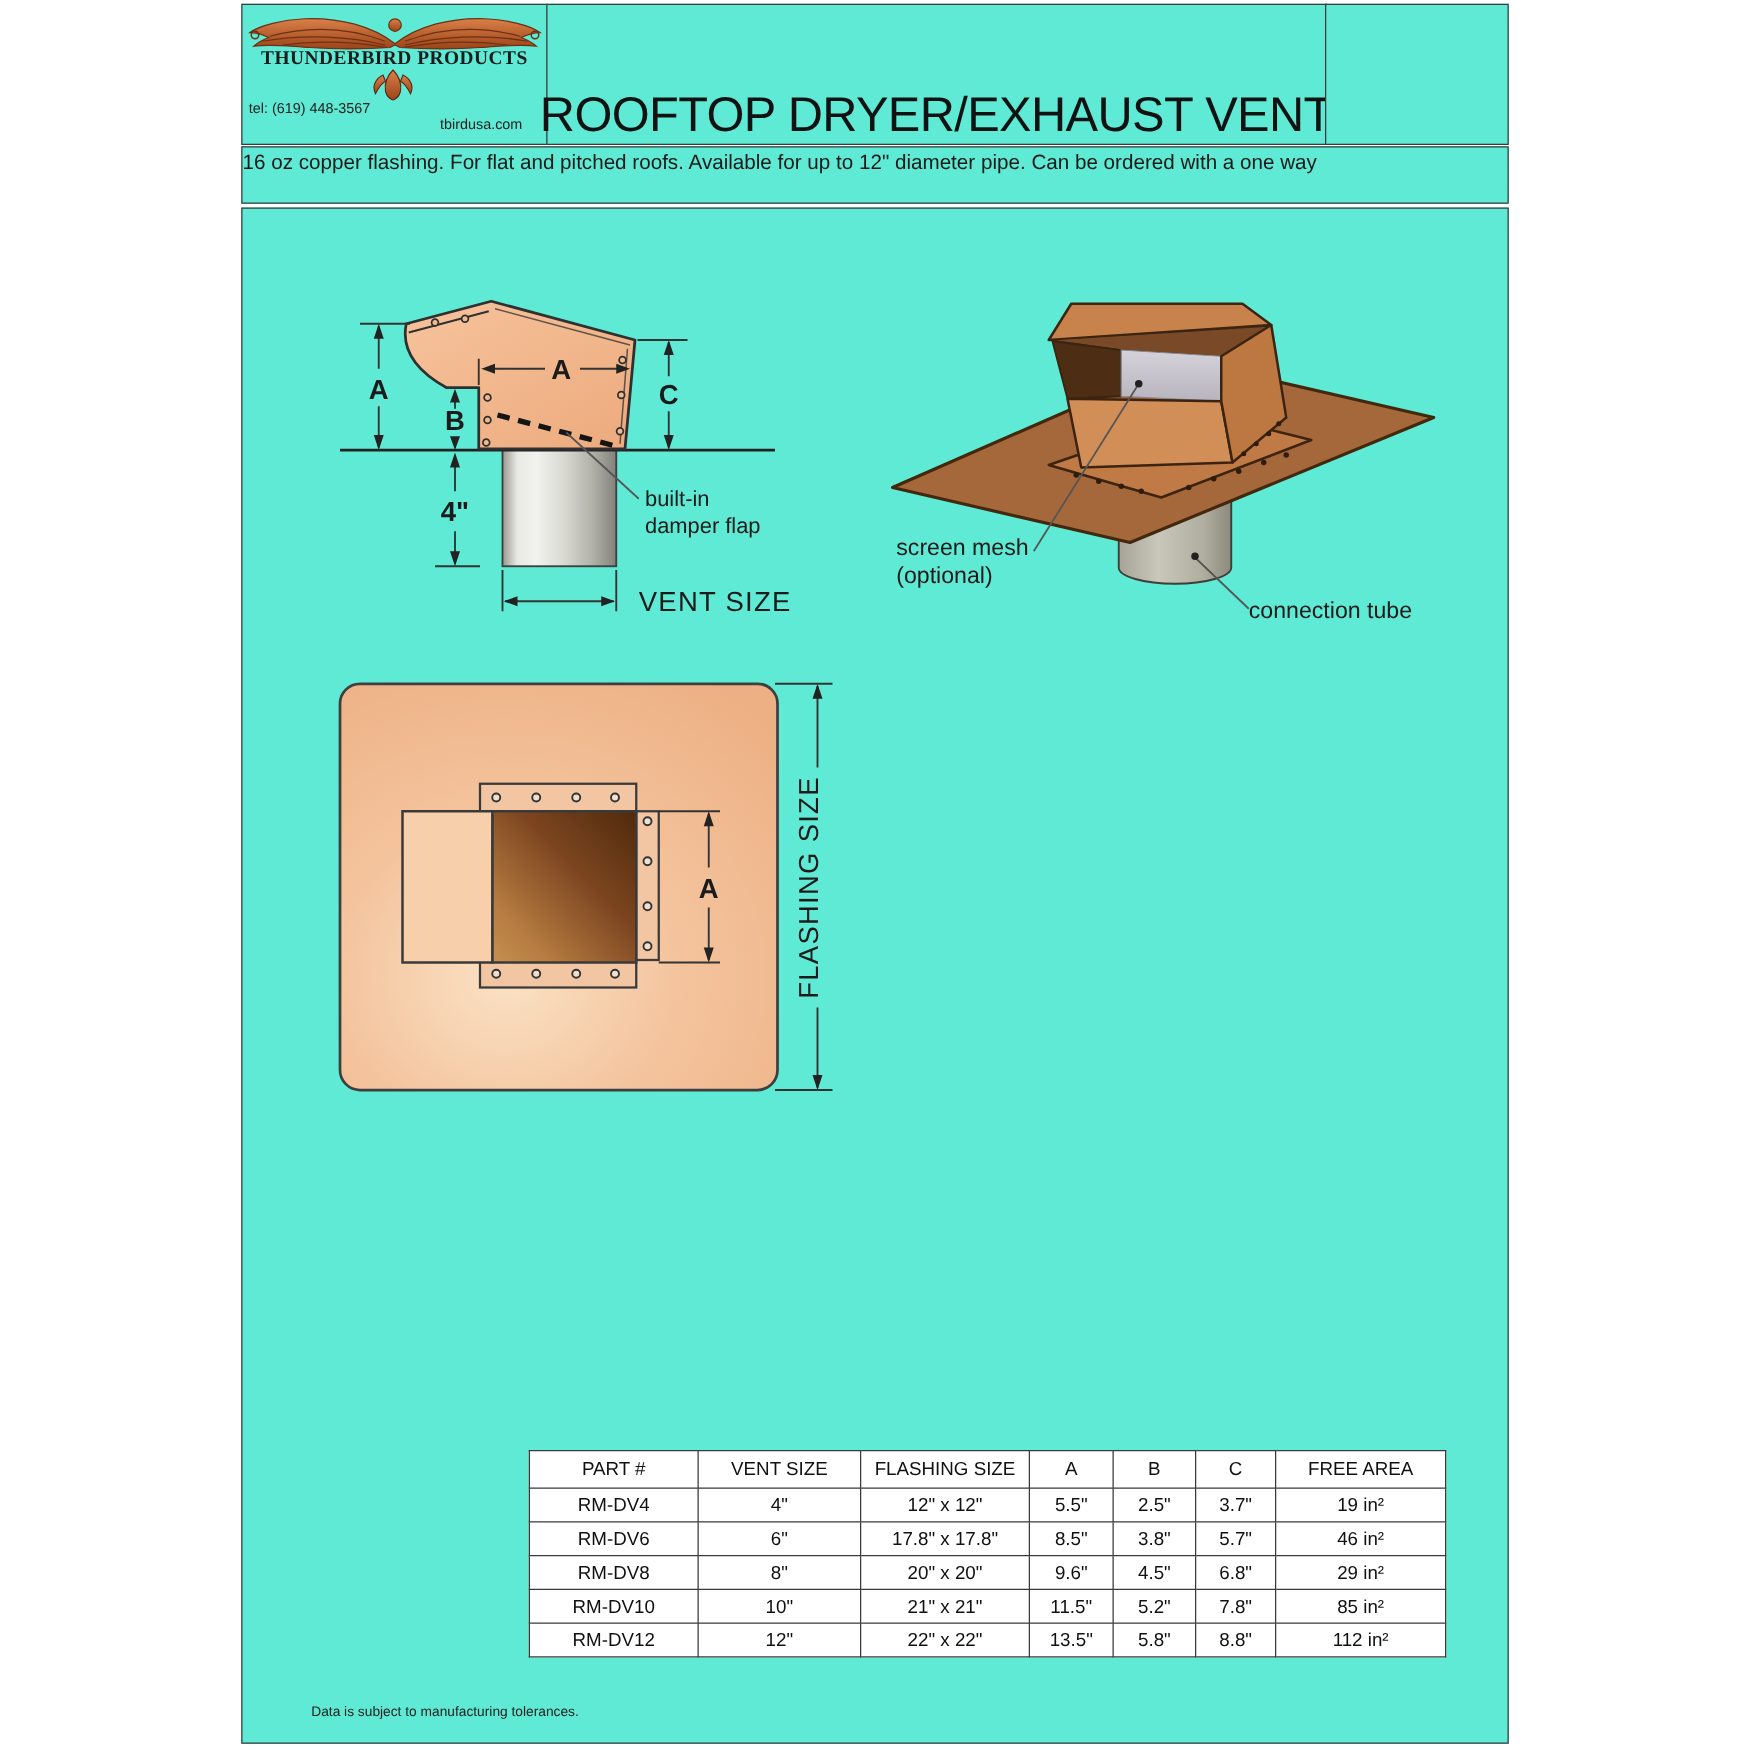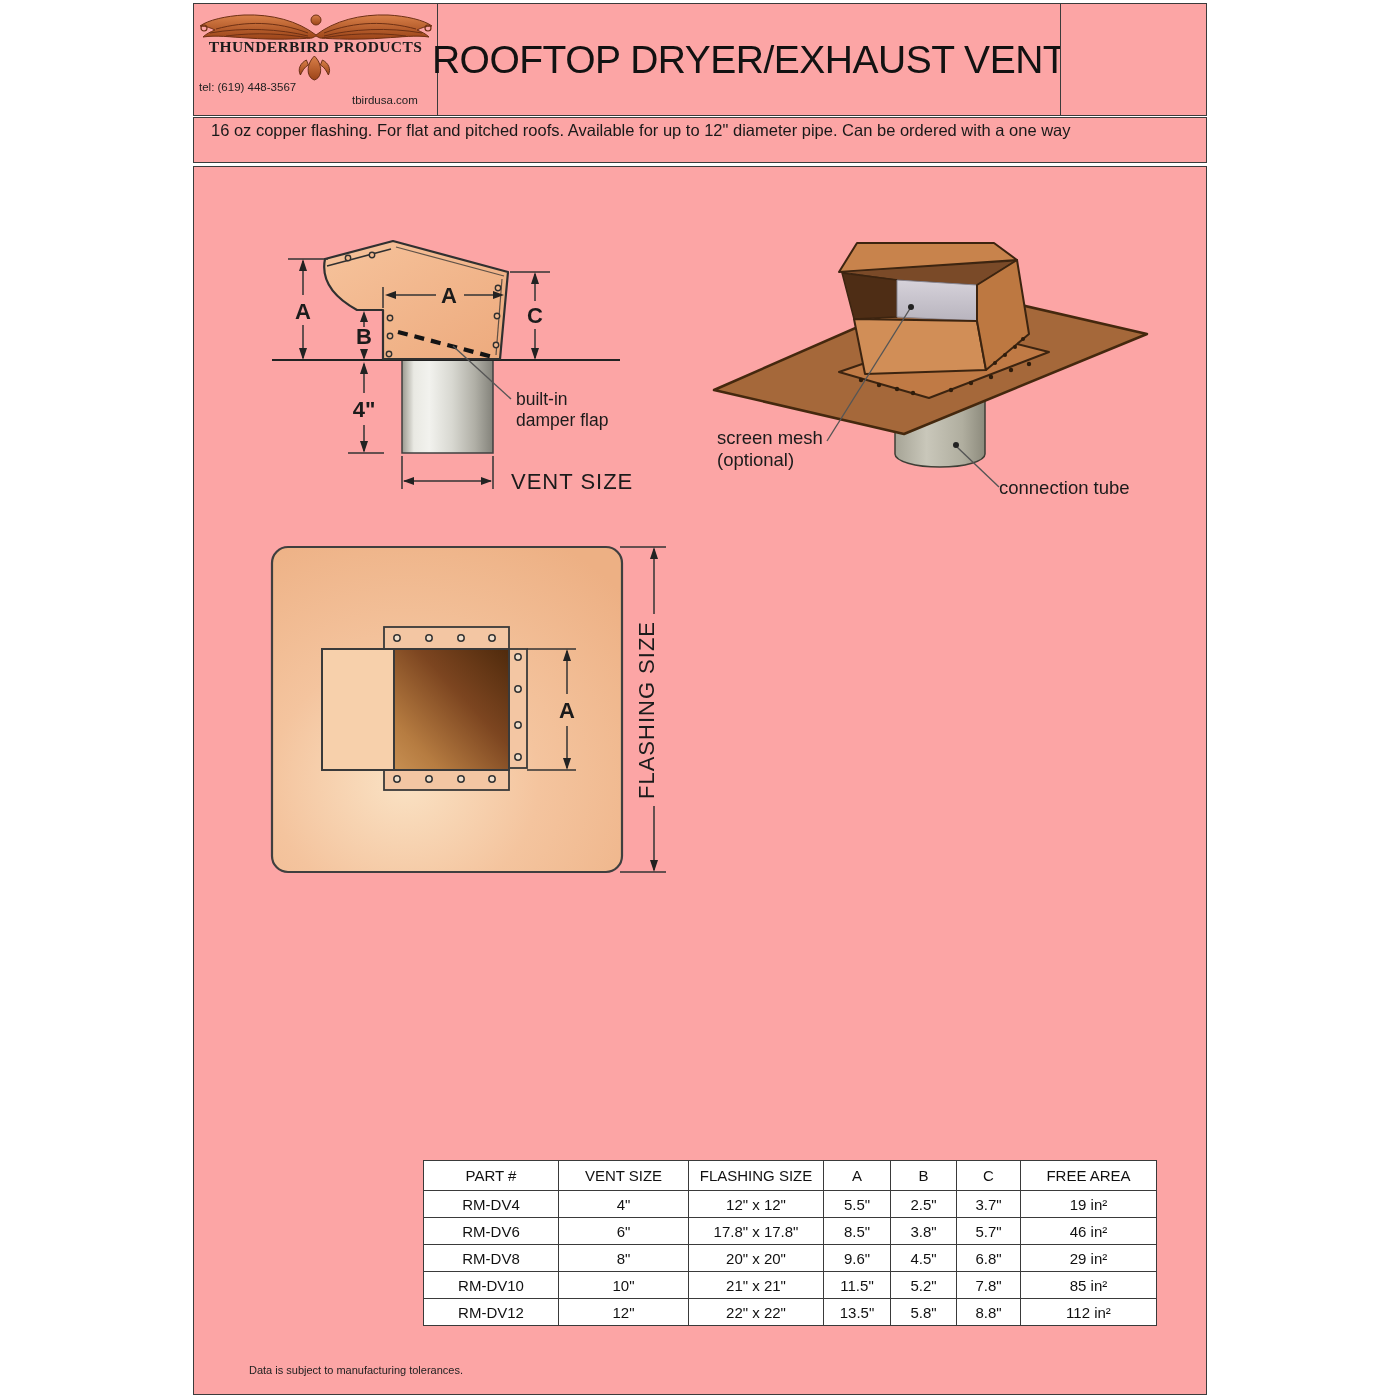--- a/index.html
+++ b/index.html
@@ -1,33 +1,33 @@
 <!DOCTYPE html>
 <html><head>
 <meta charset="utf-8">
 <style>
   html,body{margin:0;padding:0;background:#fff;}
   .page{position:relative;width:1400px;height:1400px;background:#fff;overflow:hidden;
         font-family:"Liberation Sans",sans-serif;color:#161616;}
   .doc{position:absolute;left:193px;top:3px;width:1014px;height:1392px;}
-  .cell{position:absolute;box-sizing:border-box;border:1.5px solid #3b3b3b;background:#fca5a5;}
+  .cell{position:absolute;box-sizing:border-box;border:1.5px solid #3b3b3b;background:#5eead4;}
   .logo-cell{left:0;top:0;width:245px;height:113px;}
-  .title-cell{left:243.5px;top:0;width:625px;height:113px;display:flex;align-items:center;justify-content:center;}
+  .title-cell{left:243.5px;top:0;width:625px;height:113px;display:flex;align-items:flex-end;justify-content:center;}
   .blank-cell{left:867px;top:0;width:147px;height:113px;}
   .doc-title{font-size:39px;letter-spacing:-0.5px;color:#121212;white-space:nowrap;}
   .logo-eagle{position:absolute;left:2px;top:5px;}
   .logo-company{position:absolute;left:0;top:34px;width:100%;text-align:center;
       font-family:"Liberation Serif",serif;font-weight:700;font-size:15.5px;letter-spacing:0.4px;color:#1c1c1c;white-space:nowrap;}
   .logo-emblem{position:absolute;left:50%;top:51px;transform:translateX(-54%);}
   .contact{position:absolute;left:5px;font-size:11.5px;color:#222;white-space:nowrap;}
   .tel-line{top:77px;}
   .fax-line{top:90px;margin-top:28px;}
   .website{position:absolute;left:158px;top:90px;font-size:11.5px;color:#222;}
   .desc-box{left:0;top:114px;width:1014px;height:46px;font-size:16.5px;line-height:21px;
-      padding:2px 6px 0 17px;color:#191919;}
+      padding:2px 6px 0 0;color:#191919;}
   .main-box{left:0;top:163px;width:1014px;height:1229px;}
   .dia{position:absolute;}
   .side-svg{left:74px;top:60px;}
   .iso-svg{left:505px;top:55px;}
   .top-svg{left:70px;top:375px;}
   .spec-table{position:absolute;left:229px;top:993px;width:733px;border-collapse:collapse;
       font-size:15px;color:#111;background:#fff;table-layout:fixed;}
   .spec-table th,.spec-table td{border:1.5px solid #3a3a3a;text-align:center;padding:0;font-weight:normal;}
   .spec-table th{height:29px;}
   .spec-table td{height:26px;}

